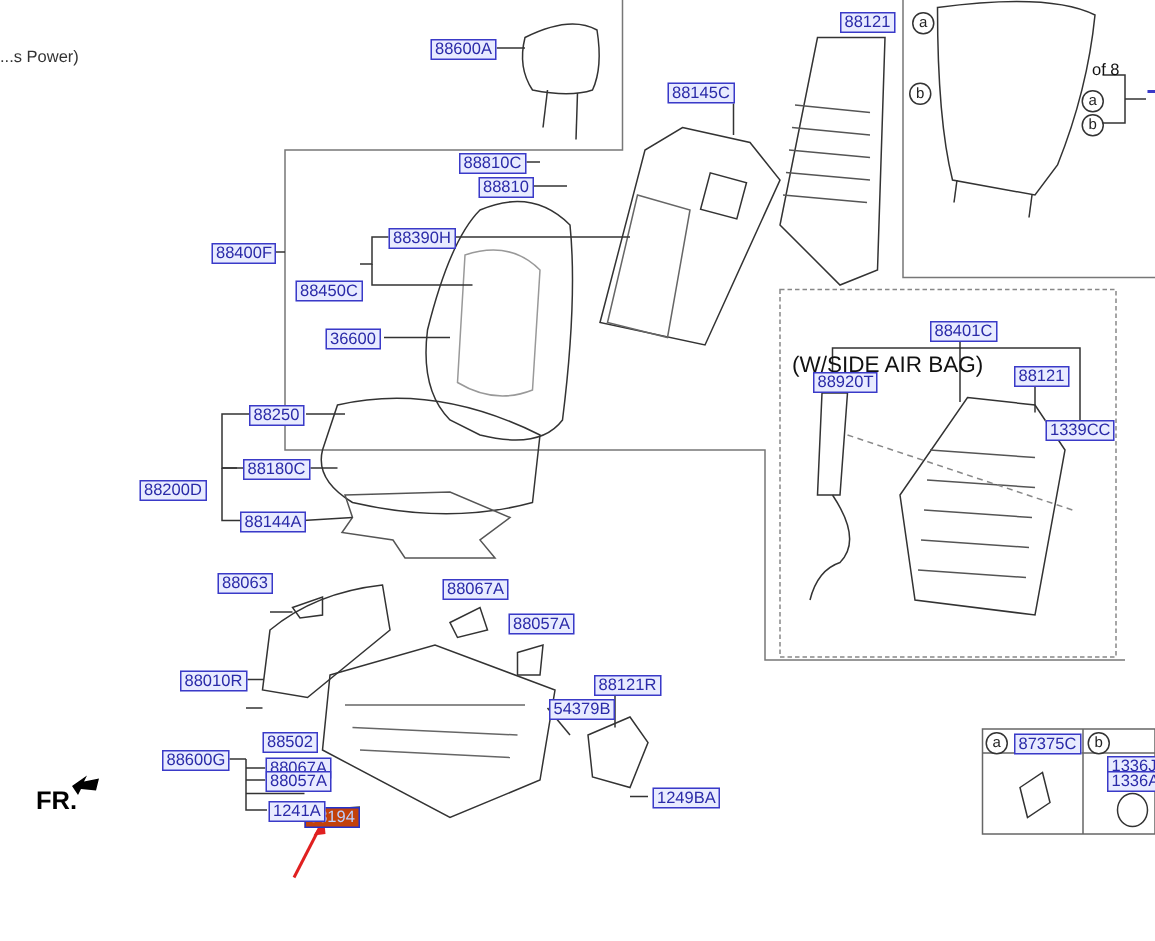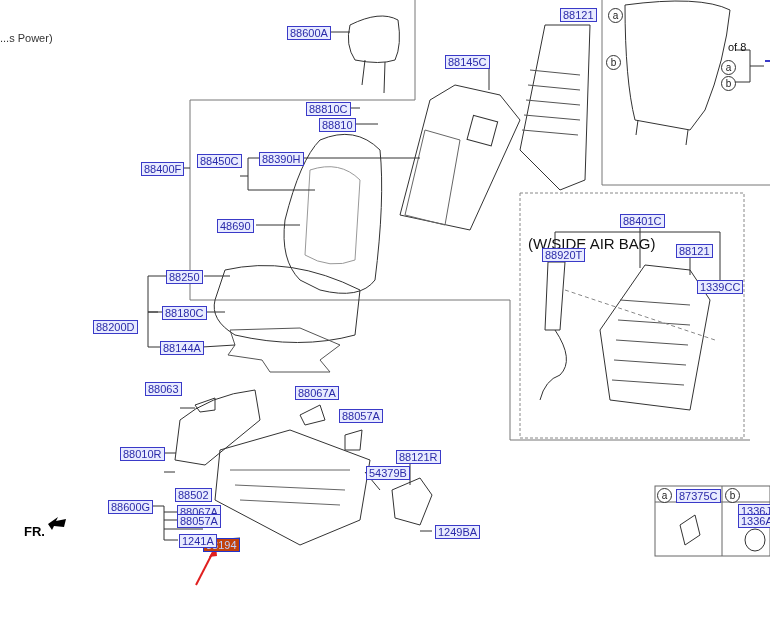--- a/index.html
+++ b/index.html
@@ -9,21 +9,21 @@
     position:absolute; font-family:"Liberation Sans", sans-serif; font-size:11px; line-height:12px;
     color:#2a2aa8; background:#e8ebff; border:1px solid #3a3ac8; padding:0 2px; white-space:nowrap;
     cursor:pointer;
   }
   .lbl.hl { background:#c2410c; color:#bcd0ff; border-color:#2233cc;margin-top:15px; }
   .plain { position:absolute; font-family:"Liberation Sans", sans-serif; font-size:11px; color:#111; white-space:nowrap;margin-top:39px; }
   .circ {
     position:absolute; width:13px; height:13px; border:1px solid #333; border-radius:50%;
     font-size:10px; line-height:13px; text-align:center; color:#222; background:#fff; font-family:"Liberation Sans", sans-serif;
   }
-  .fr { position:absolute; left:24px; top:524px; font-size:13px; font-weight:bold; color:#000; }
+  .fr { position:absolute; left:24px; top:524px; font-size:17px; font-weight:bold; color:#000; }
 </style>
 </head>
 <body>
 
 <svg id="art" viewBox="0 0 770 627" xmlns="http://www.w3.org/2000/svg">
   <g fill="none" stroke="#333" stroke-width="1">
 
     <polyline points="415,0 415,100 190,100 190,300 510,300 510,440 750,440" stroke="#777"></polyline>
     <polyline points="602,0 602,185 770,185" stroke="#777"></polyline>
 
@@ -136,23 +136,23 @@
 <div class="plain" style="left:728px;top:2px">of 8</div>
 <div class="fr">FR.</div>
 <div class="plain" style="left:528px;top:196px;font-size:15px">(W/SIDE AIR BAG)</div>
 
 <div class="lbl" style="left:287px;top:26px">88600A</div>
 <div class="lbl" style="left:306px;top:102px">88810C</div>
 <div class="lbl" style="left:319px;top:118px">88810</div>
 <div class="lbl" style="left:445px;top:55px">88145C</div>
 <div class="lbl" style="left:560px;top:8px">88121</div>
 <div class="lbl" style="left:141px;top:162px">88400F</div>
-<div class="lbl" style="left:197px;top:154px">88450C</div>
+<div class="lbl" style="left:197px;top:187px">88450C</div>
 <div class="lbl" style="left:259px;top:152px">88390H</div>
-<div class="lbl" style="left:217px;top:219px">48690</div>
+<div class="lbl" style="left:217px;top:219px">36600</div>
 <div class="lbl" style="left:166px;top:270px">88250</div>
 <div class="lbl" style="left:93px;top:320px">88200D</div>
 <div class="lbl" style="left:162px;top:306px">88180C</div>
 <div class="lbl" style="left:160px;top:341px">88144A</div>
 <div class="lbl" style="left:145px;top:382px">88063</div>
 <div class="lbl" style="left:120px;top:447px">88010R</div>
 <div class="lbl" style="left:175px;top:488px">88502</div>
 <div class="lbl" style="left:108px;top:500px">88600G</div>
 <div class="lbl" style="left:177px;top:505px">88067A</div>
 <div class="lbl" style="left:177px;top:514px">88057A</div>

